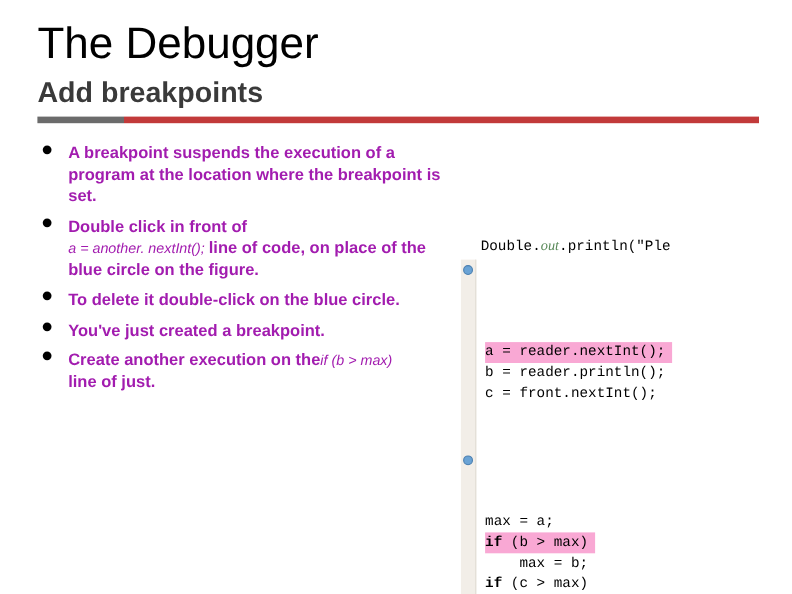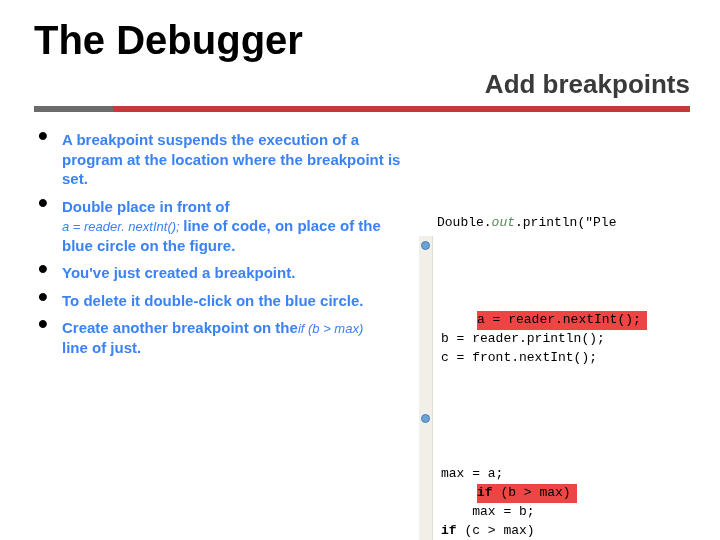--- a/index.html
+++ b/index.html
@@ -10,30 +10,29 @@
     font-family: Arial, Helvetica, sans-serif;
     color: #000;
     overflow: hidden;
     position: relative;
   }
   .slide {
     padding: 18px 30px 20px 34px;
   }
   .title {
     font-size: 40px;
-    font-weight: 700;
+    font-weight: 400;
     letter-spacing: 0;
     margin-bottom: 6px;
     color: #000;
   }
   .subtitle {
     font-size: 26px;
     color: #3a3a3a;
     margin-bottom: 6px;
-    text-align: right;
   }
   .divider {
     height: 6px;
     width: 100%;
     background: linear-gradient(to right, #6b6b6b 0%, #6b6b6b 12%, #c23a3a 12%, #c23a3a 100%);
     margin-bottom: 18px;
   }
   .body {
     display: flex;
     gap: 10px;
@@ -49,21 +48,21 @@
   .bullets {
     list-style: none;
   }
   .bullets > li {
     position: relative;
     padding-left: 28px;
     font-size: 15px;
     line-height: 1.3;
     font-weight: 700;
     margin-bottom: 8px;
-    color: #3b82f6;
+    color: #a21caf;
   }
   .bullets > li::before {
     content: "•";
     position: absolute;
     left: 4px;
     top: -8px;
     font-size: 28px;
     line-height: 1;
     color: #000;
   }
@@ -100,48 +99,47 @@
   }
   .bp {
     position: absolute;
     width: 9px; height: 9px;
     border-radius: 50%;
     background: #6aa3d5;
     border: 1px solid #4a7fb0;
     left: 2px;
   }
   .hl {
-    background: #ef4444;
+    background: #f9a8d4;
     display: inline-block;
     padding-right: 6px;
-    margin-left: 36px;
   }
-  .kw-field  { color: #5a8a5a; font-style: italic; }
+  .kw-field  { color: #5a8a5a; font-style: italic; font-family: Liberation Serif, serif; }
   .kw-if     { color: #000; font-weight: 700; }
 </style>
 </head>
 <body>
 
 <div class="slide">
   <h1 class="title">The Debugger</h1>
   <h2 class="subtitle">Add breakpoints</h2>
   <div class="divider"></div>
 
   <div class="body">
     <div class="left">
       <ul class="bullets">
         <li>A breakpoint suspends the execution of a program at the location where the breakpoint is set.</li>
         <li>
-          <span>Double place in front of</span><br>
-          <span class="inline-code">a = reader. nextInt(); </span><span>line of code, on place of the blue circle on the figure.</span>
+          <span>Double click in front of</span><br>
+          <span class="inline-code">a = another. nextInt(); </span><span>line of code, on place of the blue circle on the figure.</span>
         </li>
+        <li>To delete it double-click on the blue circle.</li>
         <li>You've just created a breakpoint.</li>
-        <li>To delete it double-click on the blue circle.</li>
         <li>
-          <span>Create another breakpoint on the</span><span class="inline-code">if (b &gt; max)</span><br>
+          <span>Create another execution on the</span><span class="inline-code">if (b &gt; max)</span><br>
           <span>line of just.</span>
         </li>
       </ul>
     </div>
 
     <div class="right">
 
       <div class="code-block cb1"><span>Double.</span><span class="kw-field">out</span><span>.println("Ple</span></div>
 
       <div class="code-block cb2">

